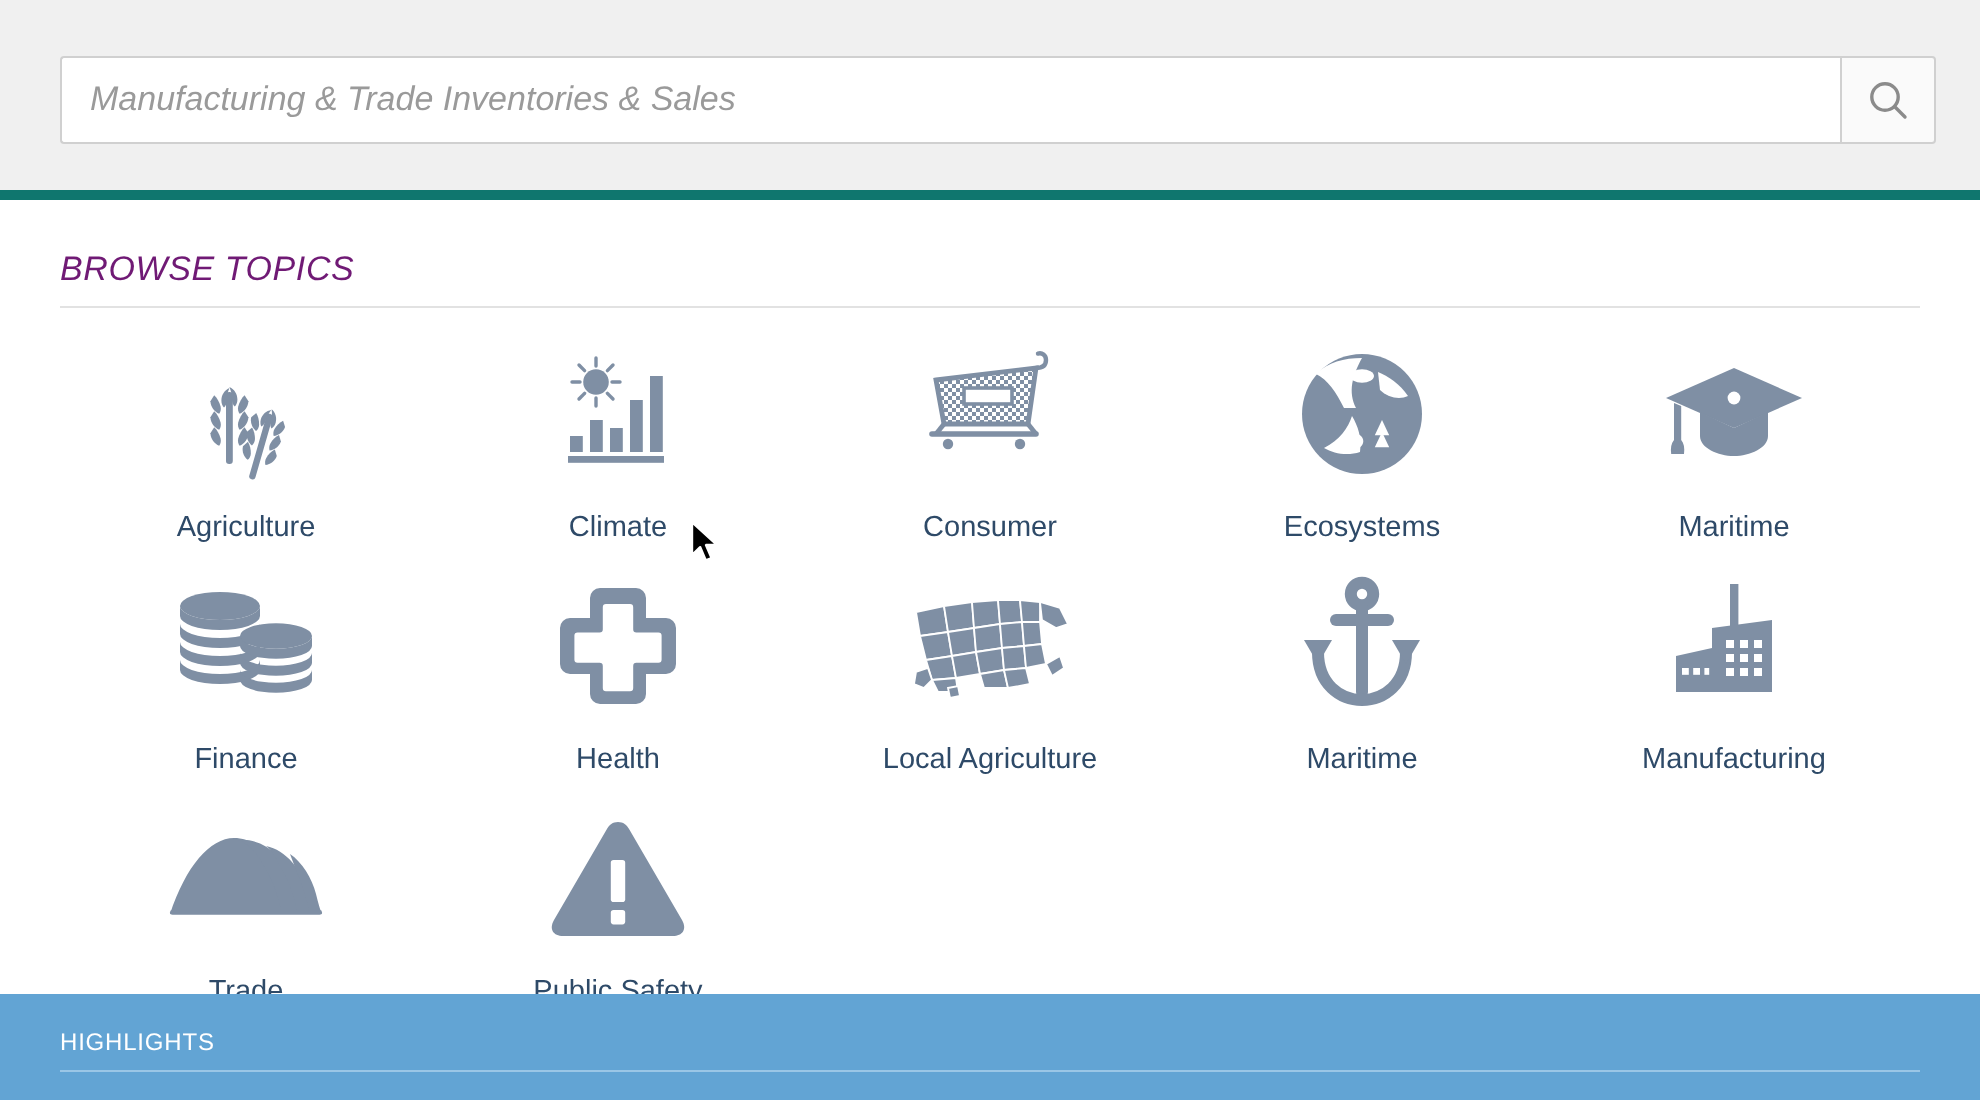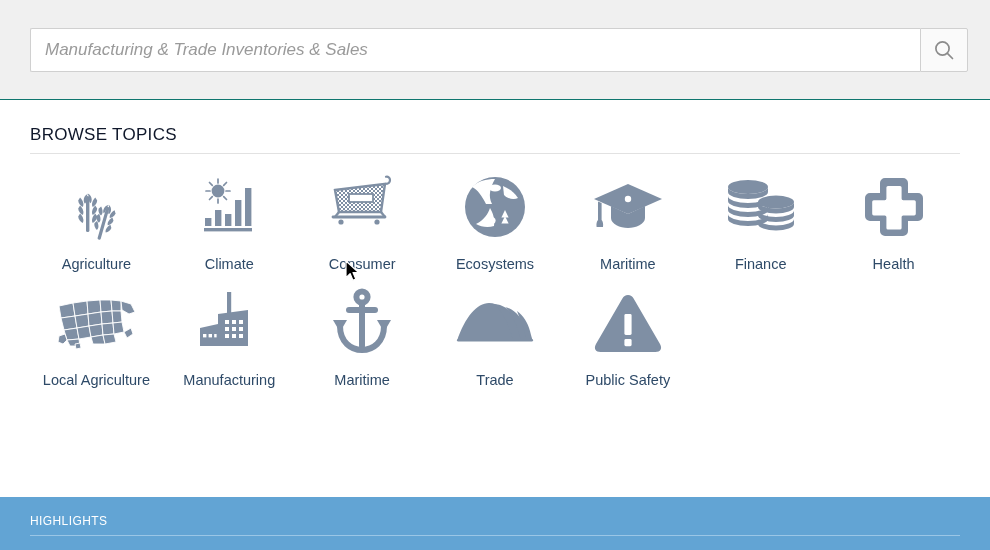--- a/index.html
+++ b/index.html
@@ -12,21 +12,21 @@
     overflow: hidden;
     background: #ffffff;
     font-family: "Liberation Sans", sans-serif;
     -webkit-font-smoothing: antialiased;
   }
 
   
   .search-header {
     height: 100px;
     background: #f0f0f0;
-    border-bottom: 1px solid #0f766e;
+    border-bottom: 5px solid #0f766e;
     box-sizing: border-box;
     position: relative;
   }
   .search-wrap {
     position: absolute;
     left: 30px;
     top: 28px;
     width: 938px;
     height: 44px;
     display: flex;
@@ -67,35 +67,36 @@
   .search-button svg { display: block; }
 
   
   .topics-section {
     position: relative;
     padding: 0 30px;
     background: #ffffff;
   }
   .section-title {
     font-size: 17px;
-    color: #0f172a;
+    color: #701a75;
     letter-spacing: 0.3px;
     padding-top: 25px;
     padding-bottom: 8px;
     font-weight: 400;
+    font-style: italic;
   }
   .section-rule {
     height: 1px;
     background: #e2e2e2;
     width: 100%;
   }
 
   .topics-grid {
     display: grid;
-    grid-template-columns: repeat(7, 1fr);
+    grid-template-columns: repeat(5, 1fr);
     row-gap: 8px;
     padding-top: 14px;
   }
   .topic-cell {
     display: flex;
     flex-direction: column;
     align-items: center;
     text-decoration: none;
     cursor: pointer;
   }
@@ -355,20 +356,38 @@
             <path d="M6 42 L12 40 L14 46 L10 50 L5 48 Z"></path>
             <path d="M22 50 L27 49 L28 54 L23 55 Z"></path>
           </g>
         </svg>
       </div>
       <div class="topic-label">Local Agriculture</div>
     </div>
 
     <div class="topic-cell">
       <div class="topic-icon">
+        <svg width="66" height="70" viewBox="0 0 66 70">
+          <g fill="none" stroke="#7f8fa4" stroke-width="6" stroke-linecap="round">
+            <circle cx="33" cy="9" r="5.6"></circle>
+            <line x1="33" y1="16" x2="33" y2="58"></line>
+            <line x1="20" y1="22" x2="46" y2="22"></line>
+            <path d="M11 38 C 11 54 22 62 33 62 C 44 62 55 54 55 38"></path>
+          </g>
+          <g fill="#7f8fa4">
+            <path d="M4 32 L18 32 L11 44 Z"></path>
+            <path d="M62 32 L48 32 L55 44 Z"></path>
+          </g>
+        </svg>
+      </div>
+      <div class="topic-label">Maritime</div>
+    </div>
+
+    <div class="topic-cell">
+      <div class="topic-icon">
         <svg width="70" height="70" viewBox="0 0 70 70">
           <g fill="#7f8fa4">
             <rect x="33" y="4" width="4.2" height="24"></rect>
             <path d="M24 26 L54 22 L54 58 L24 58 Z"></path>
             <path d="M6 40 L24 36 L24 58 L6 58 Z"></path>
             <g fill="#ffffff">
               <rect x="31" y="32" width="4" height="4"></rect>
               <rect x="38" y="32" width="4" height="4"></rect>
               <rect x="45" y="32" width="4" height="4"></rect>
               <rect x="31" y="39" width="4" height="4"></rect>
@@ -382,38 +401,20 @@
               <rect x="20.2" y="46" width="2.4" height="3.4"></rect>
             </g>
           </g>
         </svg>
       </div>
       <div class="topic-label">Manufacturing</div>
     </div>
 
     <div class="topic-cell">
       <div class="topic-icon">
-        <svg width="66" height="70" viewBox="0 0 66 70">
-          <g fill="none" stroke="#7f8fa4" stroke-width="6" stroke-linecap="round">
-            <circle cx="33" cy="9" r="5.6"></circle>
-            <line x1="33" y1="16" x2="33" y2="58"></line>
-            <line x1="20" y1="22" x2="46" y2="22"></line>
-            <path d="M11 38 C 11 54 22 62 33 62 C 44 62 55 54 55 38"></path>
-          </g>
-          <g fill="#7f8fa4">
-            <path d="M4 32 L18 32 L11 44 Z"></path>
-            <path d="M62 32 L48 32 L55 44 Z"></path>
-          </g>
-        </svg>
-      </div>
-      <div class="topic-label">Maritime</div>
-    </div>
-
-    <div class="topic-cell">
-      <div class="topic-icon">
         <svg width="80" height="56" viewBox="0 0 80 56">
           <g fill="#7f8fa4">
             <path d="M2 46 C 10 22 22 8 34 8 C 44 8 52 16 56 26 C 58 32 60 40 62 46 Z"></path>
             <path d="M36 9 C 48 8 58 16 62 28 C 64 34 66 42 68 46 L 58 46 C 56 38 54 30 50 24 C 46 16 42 11 36 9 Z"></path>
             <path d="M50 12 C 60 14 68 24 70 34 C 71 39 72 43 73 46 L 66 46 C 64 38 62 30 58 24 C 55 18 53 14 50 12 Z"></path>
             <path d="M62 16 C 68 20 73 28 75 36 C 76 40 77 44 78 46 L 72 46 C 70 38 68 30 65 24 Z"></path>
             <rect x="2" y="44" width="76" height="2.4" rx="1.2"></rect>
           </g>
         </svg>
       </div>

